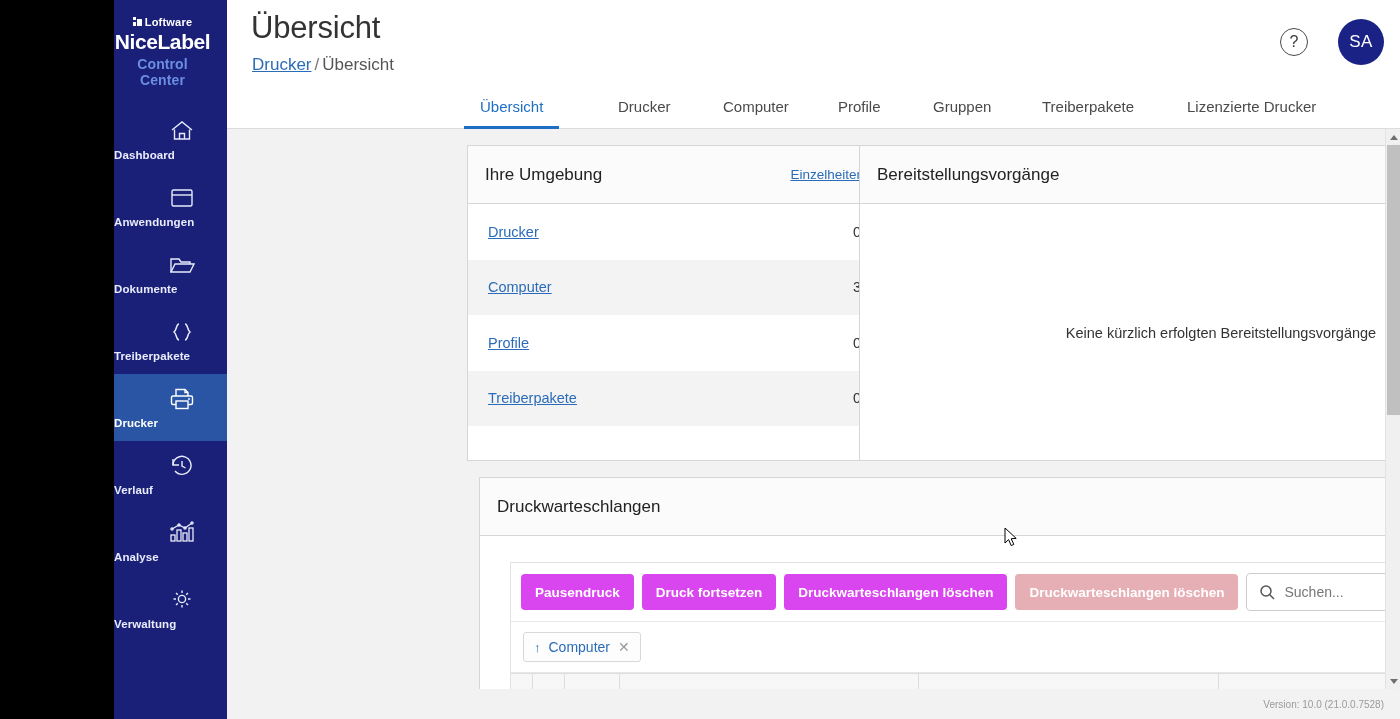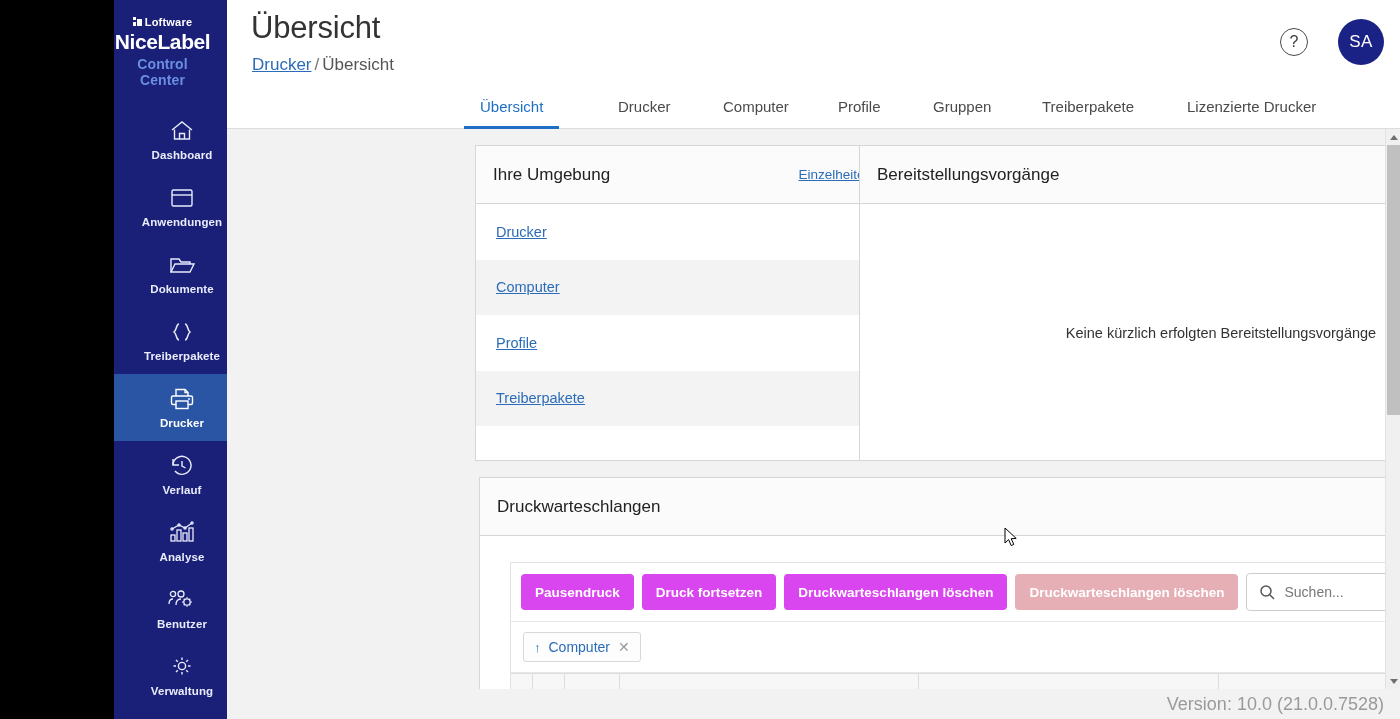--- a/index.html
+++ b/index.html
@@ -35,21 +35,21 @@
     line-height: 1.05; margin-top: 1px; color: #ffffff;
   }
   .brand-cc {
     font-size: 14px; font-weight: bold; color: #6b8ee0; margin-top: 3px;
     letter-spacing: .1px;
   }
 
   .nav { margin-top: 8px; }
   .nav-item {
     display: block; width: 136px; height: 67px;
-    padding-top: 10px; text-align: center;
+    padding-top: 10px; 
     text-decoration: none; color: #e8ecfb;
     cursor: pointer;
   }
   .nav-item.active { background: #2a55a5; }
   .nav-item .ico { height: 30px; display: flex; align-items: center; justify-content: center; }
   .nav-item .ico svg { display: block; }
   .nav-item .lbl {
     font-size: 11.5px; font-weight: bold; margin-top: 3px; color: #e8ecfb;
     letter-spacing: .1px;
   }
@@ -121,21 +121,21 @@
   }
   .card-head {
     height: 58px; border-bottom: 1px solid #d6d6d6;
     display: flex; align-items: center; justify-content: space-between;
     padding: 0 17px; background: #fbfbfb;
   }
   .card-title { font-size: 17px; color: #222222; }
   .card-link { font-size: 13.5px; color: #2b6cb8; text-decoration: underline; cursor: pointer; }
 
   
-  #env-card { left: 248px; top: 16px; width: 415px; height: 316px; }
+  #env-card { left: 240px; top: 16px; width: 415px; height: 316px; }
   .env-row {
     display: flex; align-items: center; justify-content: space-between;
     height: 55.5px; padding: 0 20px; font-size: 14.5px;
   }
   .env-row.alt { background: #f3f3f3; }
   .env-row a { color: #2b6cb8; text-decoration: underline; cursor: pointer; }
   .env-row .val { color: #333333; }
   .env-foot { height: 34px; background: #ffffff; }
 
   
@@ -204,21 +204,21 @@
   .vthumb {
     position: absolute; left: 1px; top: 16px; width: 14px; height: 270px;
     background: #c0c0c0; cursor: pointer;
   }
 
   .footer {
     position: absolute; left: 0; bottom: 0; width: 1173px; height: 30px;
     background: #f2f2f2; display: flex; align-items: center;
     justify-content: flex-end; padding-right: 16px;
   }
-  .footer span { font-size: 18px; color: #9a9a9a; }
+  .footer span { font-size: 10px; color: #9a9a9a; }
 
   .cursor { position: absolute; left: 777px; top: 398px; pointer-events: none; }
 </style>
 </head>
 <body>
 
 <div id="app">
 
   <div class="sidebar">
     <div class="brand">
@@ -312,35 +312,20 @@
             <path d="M4 8 L11 4 L17 7 L24 2"></path>
             <circle cx="4" cy="8" r="1.1"></circle>
               <circle cx="11" cy="4" r="1.1"></circle>
             <circle cx="17" cy="7" r="1.1"></circle>
               <circle cx="24" cy="2" r="1.1"></circle>
           </svg>
         </div>
         <div class="lbl">Analyse</div>
       </div>
 
-      <div class="nav-item">
-        <div class="ico">
-          <svg width="30" height="24" viewBox="0 0 30 24" fill="none" stroke="#e8ecfb" stroke-width="1.3">
-            <circle cx="6" cy="6" r="2.6"></circle>
-              <path d="M2 16 C2 12.5 4 11 6 11"></path>
-            <circle cx="14" cy="6" r="3"></circle>
-              <path d="M9 17 C9 12.5 11.5 11 14 11"></path>
-            <circle cx="20" cy="14" r="3.2"></circle>
-            <path d="M20 9.3 V10.6 M20 17.4 V18.7 M15.3 14 H16.6 M23.4 14 H24.7
-                     M16.7 10.7 L17.6 11.6 M22.4 16.4 L23.3 17.3
-                     M23.3 10.7 L22.4 11.6 M17.6 16.4 L16.7 17.3"></path>
-          </svg>
-        </div>
-        <div class="lbl">Benutzer</div>
-      </div>
 
       <div class="nav-item">
         <div class="ico">
           <svg width="26" height="24" viewBox="0 0 26 24" fill="none" stroke="#e8ecfb" stroke-width="1.4">
             <circle cx="13" cy="11" r="3.6"></circle>
             <path d="M13 2.5 V5 M13 17 V19.5 M4.5 11 H7 M19 11 H21.5
                      M7 5 L8.8 6.8 M17.2 15.2 L19 17
                      M19 5 L17.2 6.8 M8.8 15.2 L7 17"></path>
           </svg>
         </div>

